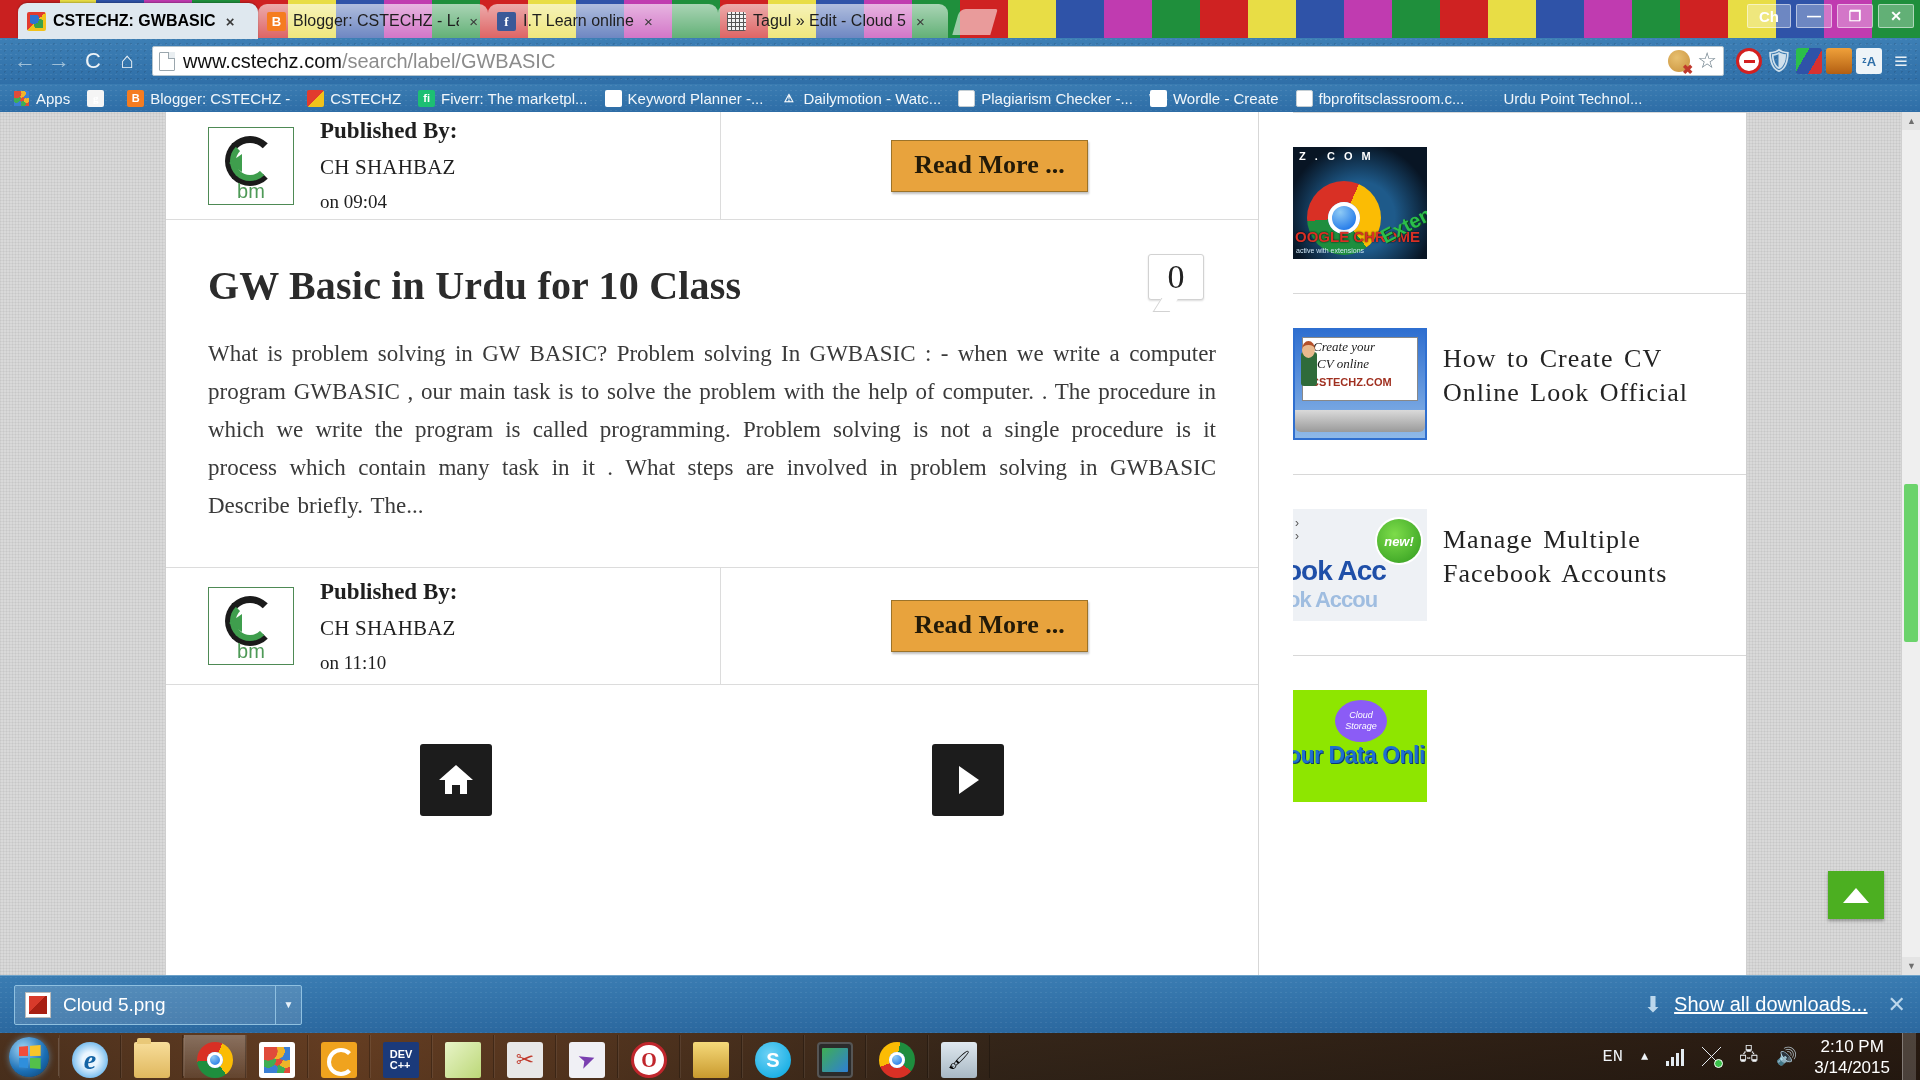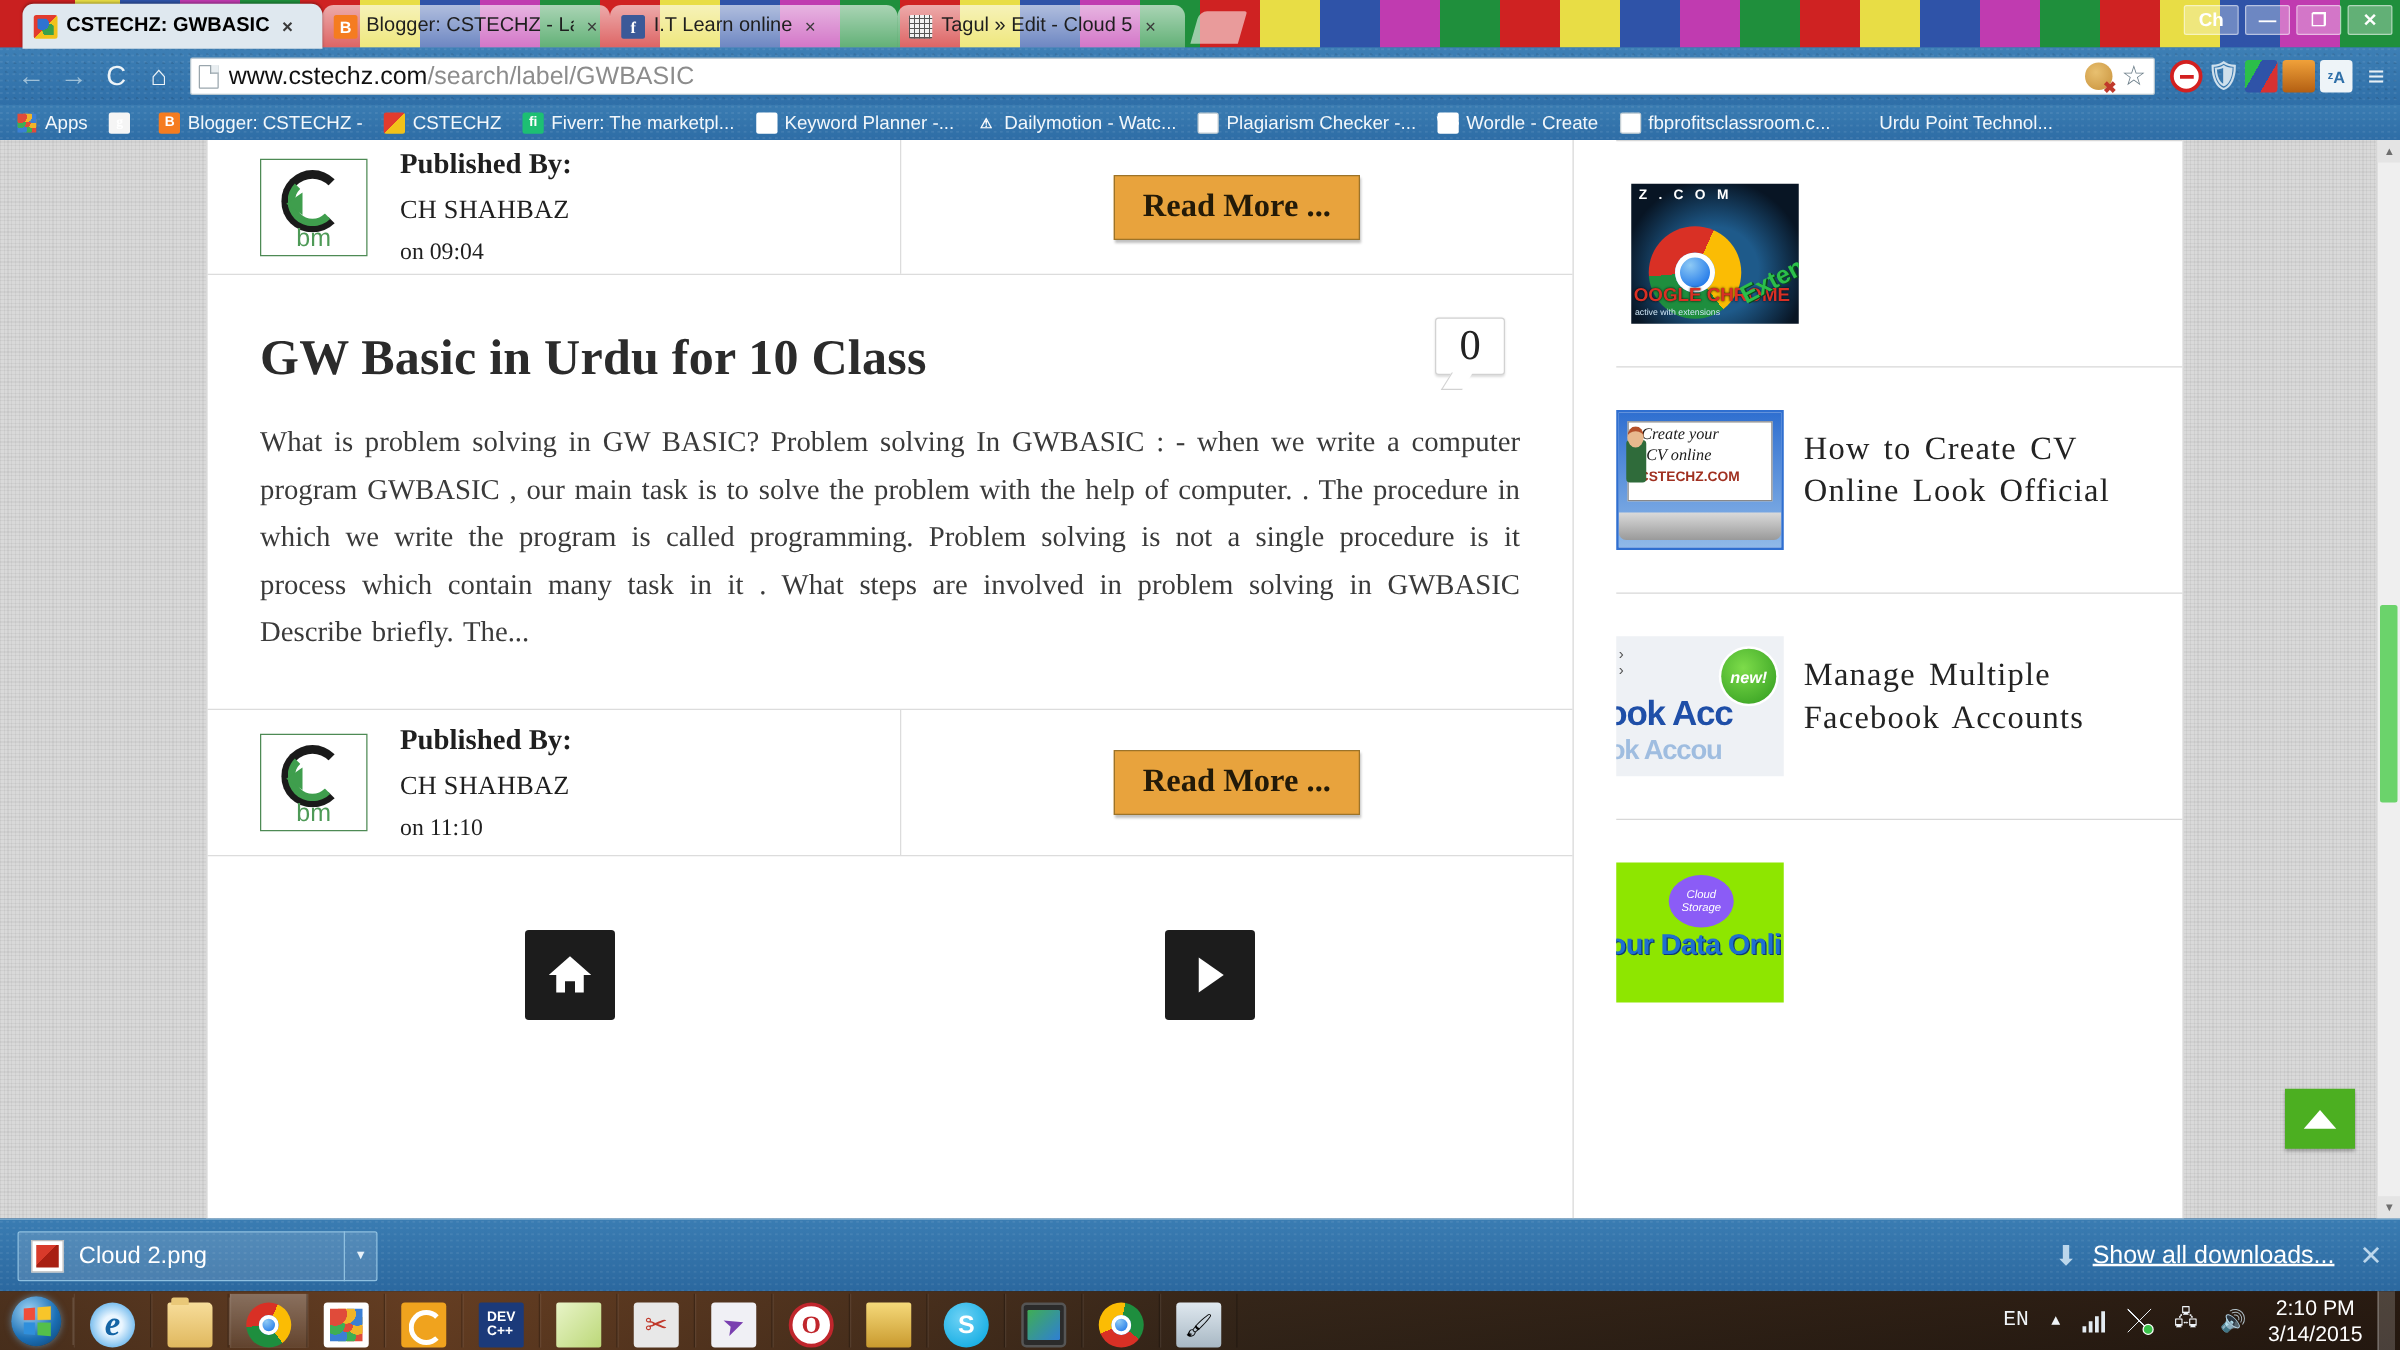--- a/index.html
+++ b/index.html
@@ -322,21 +322,21 @@
     padding: 34px 30px 34px 0; border-top: 1px solid #d8d8d8;
   }
   .side-item:first-child { border-top: 1px solid #d8d8d8; }
   .side-thumb { flex: 0 0 134px; height: 112px; overflow: hidden; position: relative; background:#eee; }
   .side-label {
     font-family: "Liberation Serif", serif; font-size: 26px; line-height: 34px;
     color: #232323; letter-spacing: 1px; padding-top: 14px; word-spacing: 3px;
   }
 
   
-  .th-chrome { background: radial-gradient(circle at 50% 62%, #1e5a8a 0 36%, #081524 76%); margin-left: 12px; }
+  .th-chrome { background: radial-gradient(circle at 50% 62%, #1e5a8a 0 36%, #081524 76%); }
   .th-chrome .logo {
     position: absolute; left: 14px; top: 34px; width: 74px; height: 74px; border-radius: 50%;
     background: conic-gradient(from -95deg, #d93025 0 33%, #fbbc04 33% 66%, #1e8e3e 66% 100%);
   }
   .th-chrome .logo::after{
     content:""; position:absolute; inset: 21px; border-radius:50%;
     background: radial-gradient(circle at 38% 32%, #8ecaf5, #1a73e8 70%);
     box-shadow: 0 0 0 4px #fff inset;
   }
   .th-chrome .t1 { position:absolute; left:6px; top:3px; color:#fff; font-size:11px; letter-spacing:3px; font-weight:700;}
@@ -796,21 +796,21 @@
       <div class="arw up">▲</div>
       <div class="thumbbar"></div>
       <div class="arw dn">▼</div>
     </div>
   </div>
 </div>
 
 <div id="shelf">
   <div id="dl-item">
     <span class="ficon"></span>
-    <span class="fname">Cloud 2.png</span>
+    <span class="fname">Cloud 5.png</span>
     <span class="fcaret">▼</span>
   </div>
   <div id="shelf-right">
     <span id="dl-arrow">⬇</span>
     <span id="show-all">Show all downloads...</span>
     <span id="shelf-close">✕</span>
   </div>
 </div>
 
 <div id="taskbar">

